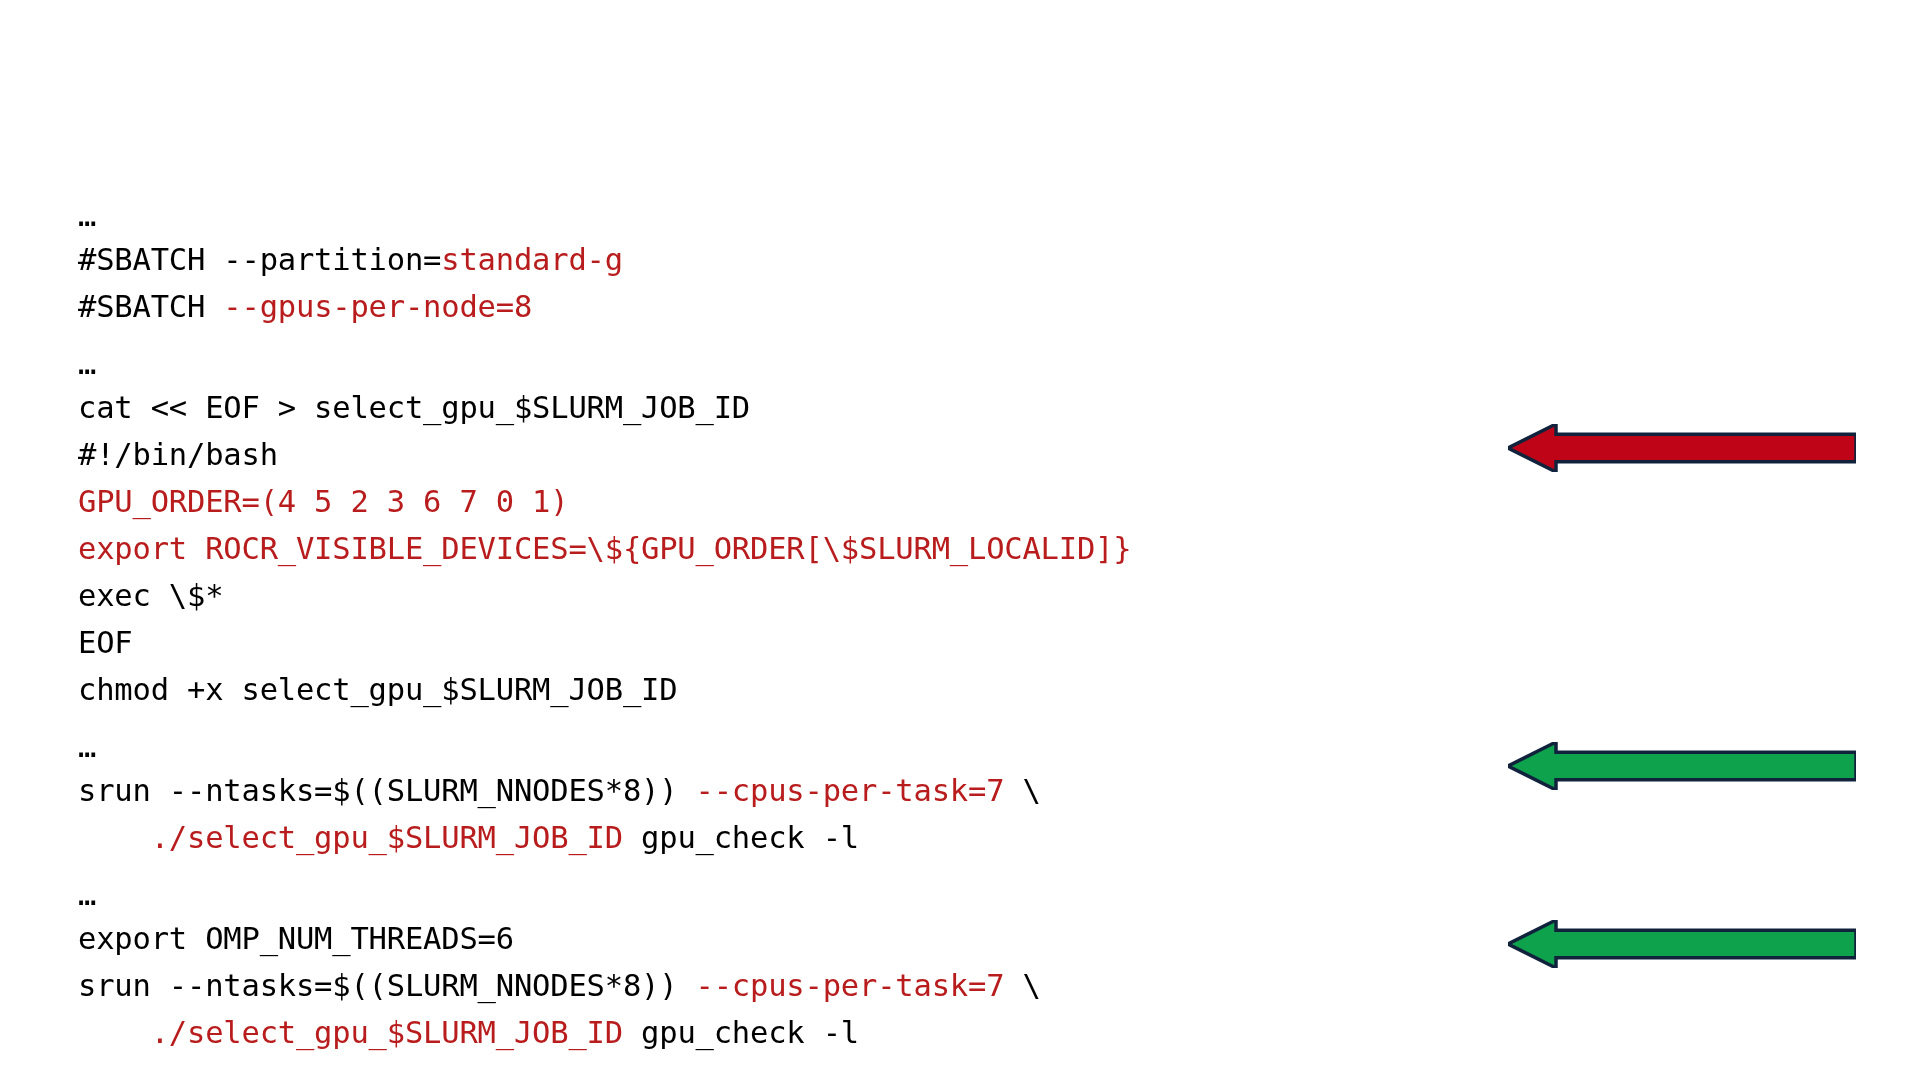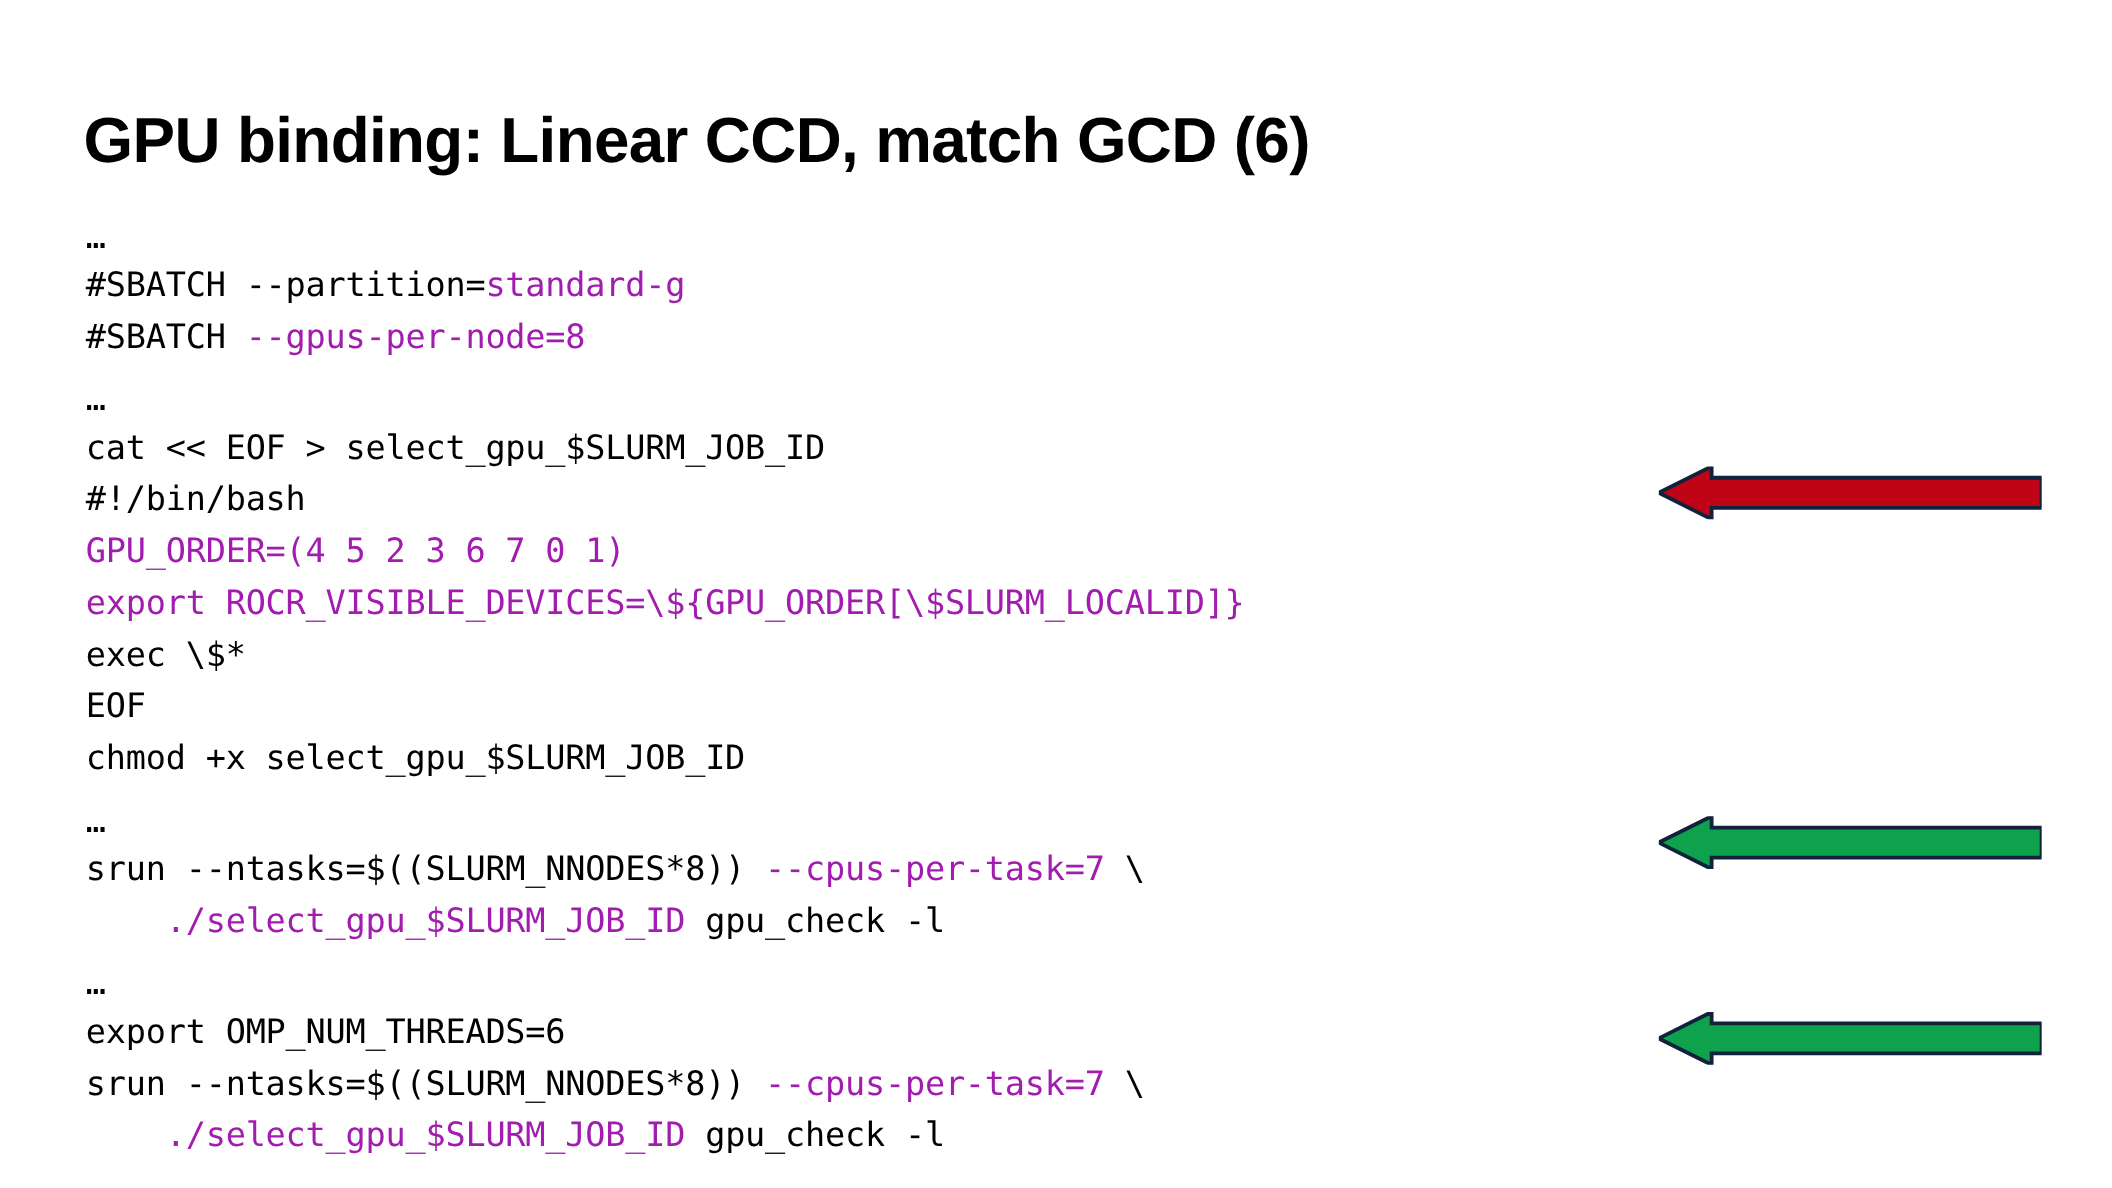--- a/index.html
+++ b/index.html
@@ -57,36 +57,35 @@
   .code-line.ellipsis {
     font-size: 30.5px;
     line-height: 40px;
     min-height: 40px;
   }
   .code-line.gap {
     height: 14px;
     min-height: 14px;
     line-height: 14px;
   }
-  .tok-blue { color: #a21caf; text-align: center; }
+  .tok-blue { color: #b91c1c; text-align: center; }
   .tok-black { color: #000000; }
 
   
   .arrow {
     position: absolute;
     display: block;
   }
   .arrow svg { display: block; }
 </style>
 </head>
 <body>
 
 <div class="slide">
 
-  <h1 class="slide-title">GPU binding: Linear CCD, match GCD (6)</h1>
 
   <div class="code-block" id="code-block"><div class="code-line ellipsis"><span class="tok-black">…</span></div><div class="code-line"><span class="tok-black">#SBATCH --partition=</span><span class="tok-blue">standard-g</span></div><div class="code-line"><span class="tok-black">#SBATCH </span><span class="tok-blue">--gpus-per-node=8</span></div><div class="code-line gap"></div><div class="code-line ellipsis"><span class="tok-black">…</span></div><div class="code-line"><span class="tok-black">cat &lt;&lt; EOF &gt; select_gpu_$SLURM_JOB_ID</span></div><div class="code-line"><span class="tok-black">#!/bin/bash</span></div><div class="code-line"><span class="tok-blue">GPU_ORDER=(4 5 2 3 6 7 0 1)</span></div><div class="code-line"><span class="tok-blue">export ROCR_VISIBLE_DEVICES=\${GPU_ORDER[\$SLURM_LOCALID]}</span></div><div class="code-line"><span class="tok-black">exec \$*</span></div><div class="code-line"><span class="tok-black">EOF</span></div><div class="code-line"><span class="tok-black">chmod +x select_gpu_$SLURM_JOB_ID</span></div><div class="code-line gap"></div><div class="code-line ellipsis"><span class="tok-black">…</span></div><div class="code-line"><span class="tok-black">srun --ntasks=$((SLURM_NNODES*8)) </span><span class="tok-blue">--cpus-per-task=7</span><span class="tok-black"> \</span></div><div class="code-line"><span class="tok-black">    </span><span class="tok-blue">./select_gpu_$SLURM_JOB_ID</span><span class="tok-black"> gpu_check -l</span></div><div class="code-line gap"></div><div class="code-line ellipsis"><span class="tok-black">…</span></div><div class="code-line"><span class="tok-black">export OMP_NUM_THREADS=6</span></div><div class="code-line"><span class="tok-black">srun --ntasks=$((SLURM_NNODES*8)) </span><span class="tok-blue">--cpus-per-task=7</span><span class="tok-black"> \</span></div><div class="code-line"><span class="tok-black">    </span><span class="tok-blue">./select_gpu_$SLURM_JOB_ID</span><span class="tok-black"> gpu_check -l</span></div></div>
 
   <div id="arrow-layer">
       <div class="arrow" style="left: 1508px; top: 424px; width: 348px; height: 48px;">
         <svg width="348" height="48" viewBox="0 0 348 48">
           <polygon points="0,24 48,0 48,10.32 348,10.32 348,37.68 48,37.68 48,48" fill="#C00418" stroke="#10223C" stroke-width="3.5" stroke-linejoin="miter"></polygon>
         </svg>
       </div>
       <div class="arrow" style="left: 1508px; top: 742px; width: 348px; height: 48px;">

